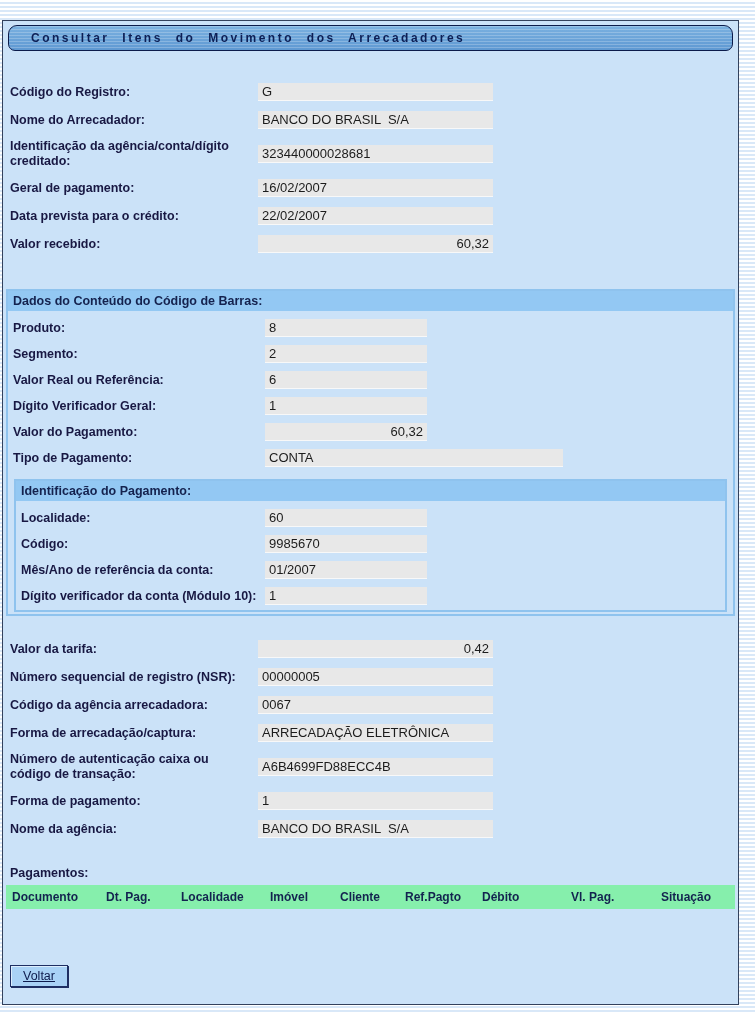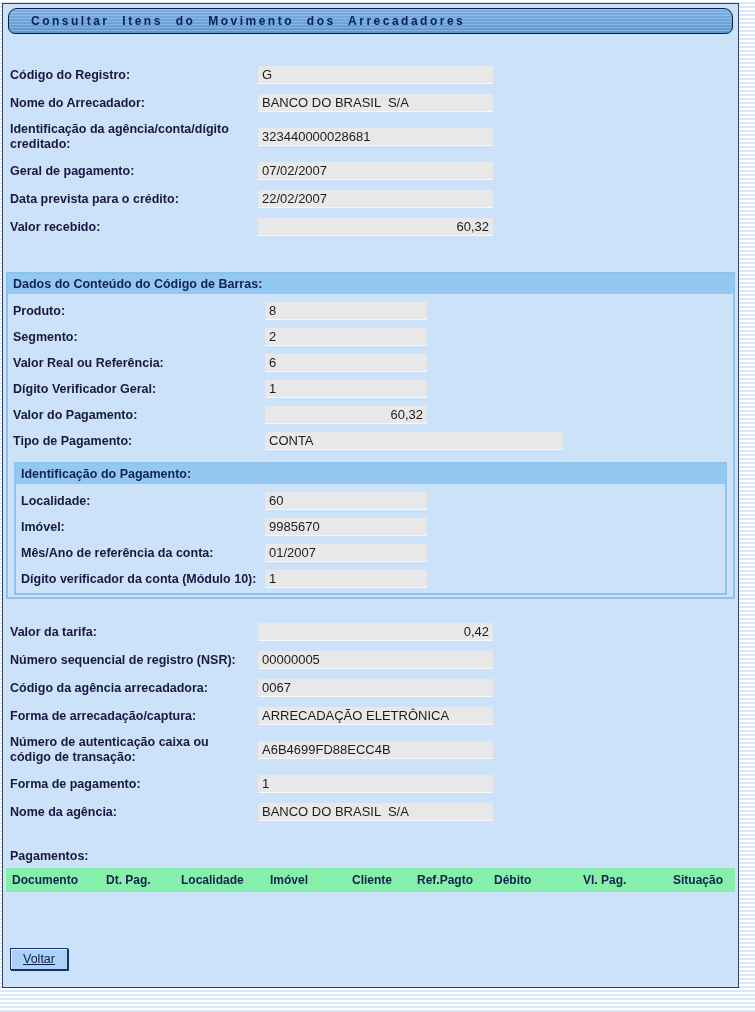--- a/index.html
+++ b/index.html
@@ -3,21 +3,21 @@
 <meta charset="utf-8">
 <style>
   * { box-sizing: border-box; }
   html,body { margin:0; padding:0; }
   body {
     width:755px; height:1012px; position:relative;
     font-family:"Liberation Sans", sans-serif;
     background: repeating-linear-gradient(180deg, #ffffff 0 2px, #d9e8f8 2px 4px);
   }
   .panel {
-    position:absolute; left:2px; top:3px; width:737px; height:985px;
+    position:absolute; left:2px; top:20px; width:737px; height:985px;
     background:#cbe2f8; border:1px solid #33415c; overflow:hidden;
   }
   .titlebar {
     margin:4px 5px 0 5px; height:26px;
     border:1px solid #0b1b4b; border-radius:9px 9px 7px 7px;
     background:
       repeating-linear-gradient(180deg, rgba(255,255,255,0.22) 0 1px, rgba(255,255,255,0) 1px 3px),
       linear-gradient(180deg,#7bb1e0,#5e98d2);
     display:flex; align-items:center; padding-left:22px;
     color:#0d1f55; font-weight:bold; font-size:12px;
@@ -84,21 +84,21 @@
   <div class="row">
     <div class="label">Nome do Arrecadador:</div>
     <div class="field w235">BANCO DO BRASIL  S/A</div>
   </div>
   <div class="row">
     <div class="label">Identificação da agência/conta/dígito creditado:</div>
     <div class="field w235">323440000028681</div>
   </div>
   <div class="row">
     <div class="label">Geral de pagamento:</div>
-    <div class="field w235">07/02/2007</div>
+    <div class="field w235">16/02/2007</div>
   </div>
   <div class="row">
     <div class="label">Data prevista para o crédito:</div>
     <div class="field w235">22/02/2007</div>
   </div>
   <div class="row">
     <div class="label">Valor recebido:</div>
     <div class="field w235 right">60,32</div>
   </div>
 
@@ -132,21 +132,21 @@
     </div>
 
     <div class="subsection">
       <div class="section-header">Identificação do Pagamento:</div>
 
       <div class="srow">
         <div class="label">Localidade:</div>
         <div class="field w162">60</div>
       </div>
       <div class="srow">
-        <div class="label">Imóvel:</div>
+        <div class="label">Código:</div>
         <div class="field w162">9985670</div>
       </div>
       <div class="srow">
         <div class="label">Mês/Ano de referência da conta:</div>
         <div class="field w162">01/2007</div>
       </div>
       <div class="srow">
         <div class="label">Dígito verificador da conta (Módulo 10):</div>
         <div class="field w162">1</div>
       </div>
@@ -182,21 +182,21 @@
     <div class="label">Nome da agência:</div>
     <div class="field w235">BANCO DO BRASIL  S/A</div>
   </div>
 
   
   <div class="payments-label">Pagamentos:</div>
   <div class="payments-header">
     <div class="pcell" style="width:94px">Documento</div>
     <div class="pcell" style="width:75px">Dt. Pag.</div>
     <div class="pcell" style="width:89px">Localidade</div>
-    <div class="pcell" style="width:82px">Imóvel</div>
+    <div class="pcell" style="width:70px">Imóvel</div>
     <div class="pcell" style="width:65px">Cliente</div>
     <div class="pcell" style="width:77px">Ref.Pagto</div>
     <div class="pcell" style="width:89px">Débito</div>
     <div class="pcell" style="width:90px">Vl. Pag.</div>
     <div class="pcell" style="width:72px">Situação</div>
   </div>
   <div class="payments-body"></div>
 
   <button class="voltar">Voltar</button>
 

